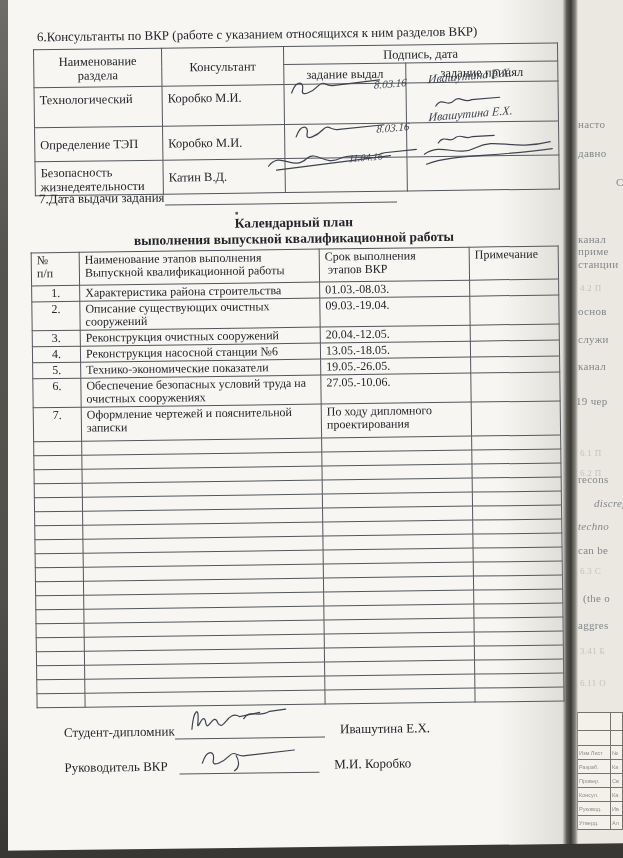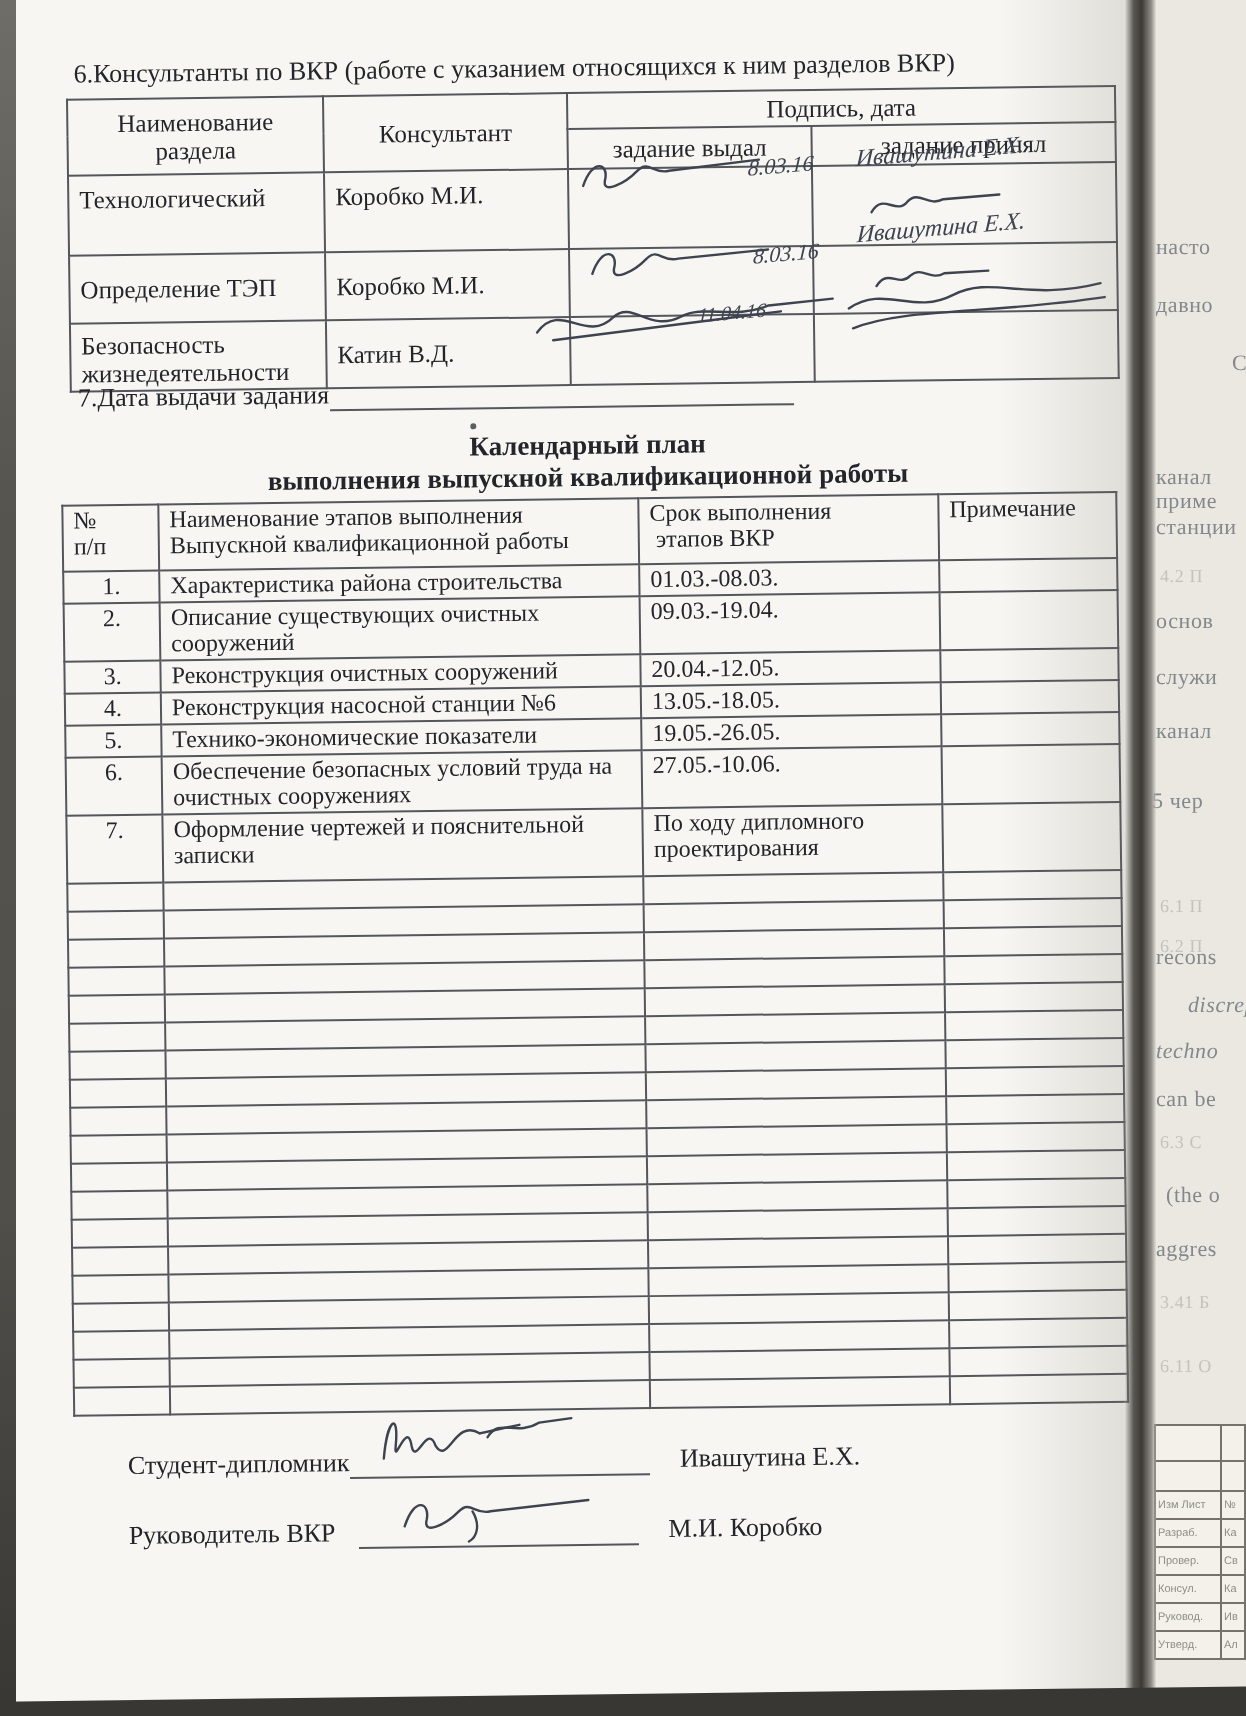--- a/index.html
+++ b/index.html
@@ -47,21 +47,21 @@
   <div class="page-next">
       <span class="frag" style="left: 4px; top: 118px;">насто</span>
       <span class="frag" style="left: 4px; top: 147px;">давно</span>
       <span class="frag" style="left: 4px; top: 176px; margin-left: 38px;">Совре</span>
       <span class="frag" style="left: 4px; top: 205px; margin-top: 40px;">приме</span>
       <span class="frag" style="left: 4px; top: 233px;">канал</span>
       <span class="frag" style="left: 4px; top: 258px;">станции</span>
       <span class="frag" style="left: 4px; top: 305px;">основ</span>
       <span class="frag" style="left: 4px; top: 333px;">служи</span>
       <span class="frag" style="left: 4px; top: 360px;">канал</span>
-      <span class="frag" style="left: 2px; top: 395px;">5 чер</span>
+      <span class="frag" style="left: 2px; top: 395px;">19 чер</span>
       <span class="frag" style="left: 4px; top: 473px;">recons</span>
       <span class="frag" style="left: 20px; top: 497px; font-style: italic;">discrep</span>
       <span class="frag" style="left: 4px; top: 520px; font-style: italic;">techno</span>
       <span class="frag" style="left: 4px; top: 544px;">can be</span>
       <span class="frag" style="left: 9px; top: 592px;">(the o</span>
       <span class="frag" style="left: 4px; top: 619px;">aggres</span>
       <span class="frag faint" style="left: 6px; top: 283px;">4.2 П</span>
       <span class="frag faint" style="left: 6px; top: 448px;">6.1 П</span>
       <span class="frag faint" style="left: 6px; top: 468px;">6.2 П</span>
       <span class="frag faint" style="left: 6px; top: 566px;">6.3 С</span>

